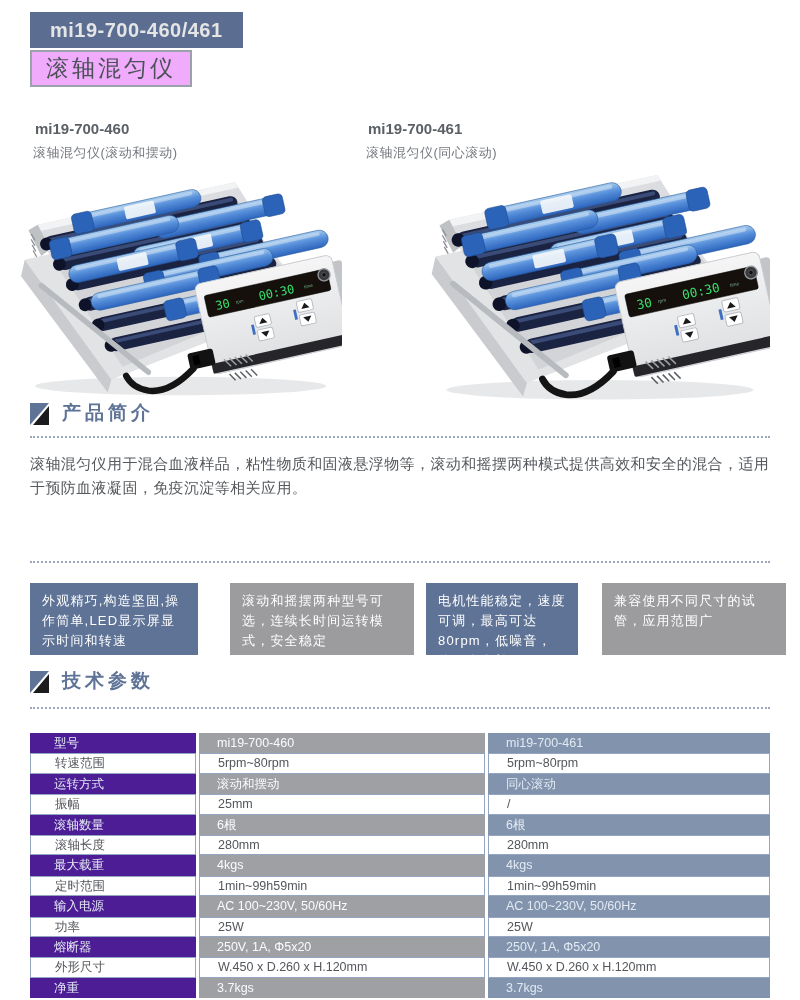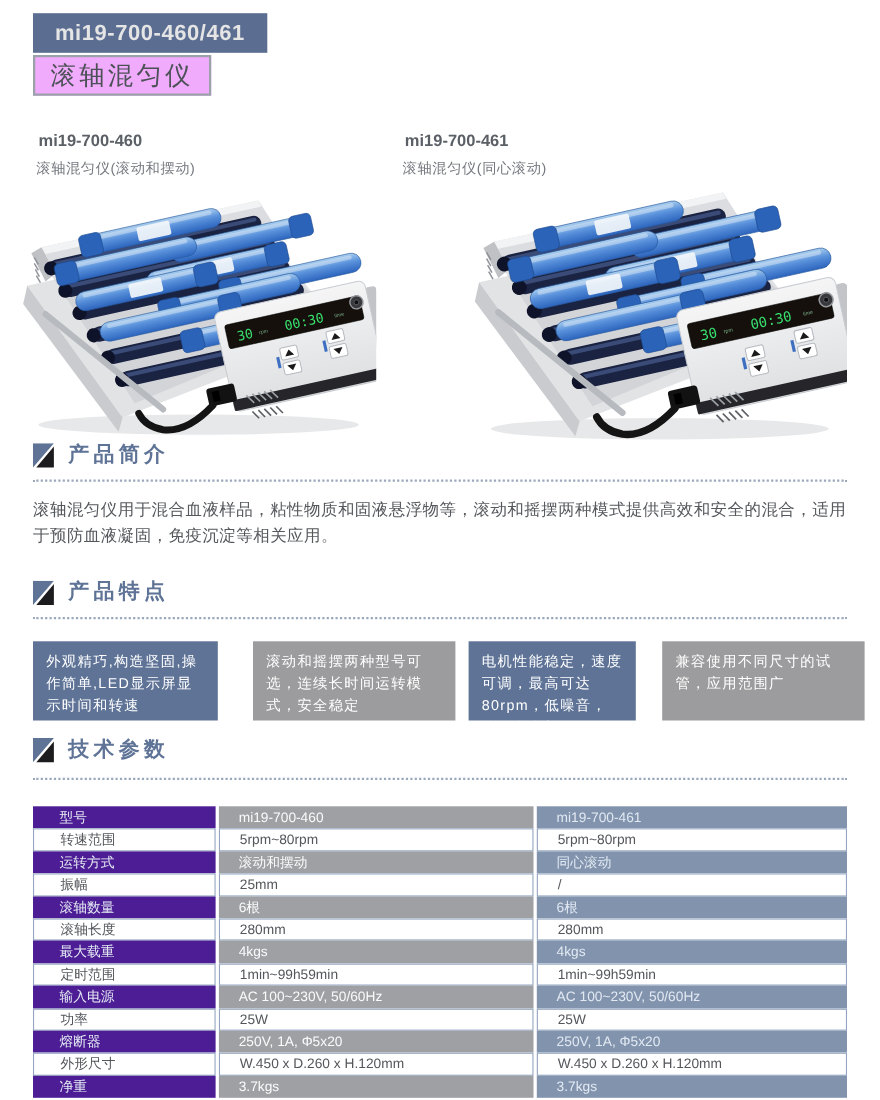--- a/index.html
+++ b/index.html
@@ -372,27 +372,20 @@
   <div class="sec" style="top:400px;">
     <svg width="20" height="23" viewBox="0 0 20 23">
       <polygon points="0,0 19,0 0,22" fill="#5e7396"></polygon>
       <polygon points="19,3 19,22 3,22" fill="#1c1c1e"></polygon>
     </svg>
     <span class="ttl">产品简介</span>
   </div>
   <div class="dotted" style="top:436px;"></div>
   <div class="intro-body">滚轴混匀仪用于混合血液样品，粘性物质和固液悬浮物等，滚动和摇摆两种模式提供高效和安全的混合，适用于预防血液凝固，免疫沉淀等相关应用。</div>
 
-  <div class="sec" style="top:525px;">
-    <svg width="20" height="23" viewBox="0 0 20 23">
-      <polygon points="0,0 19,0 0,22" fill="#5e7396"></polygon>
-      <polygon points="19,3 19,22 3,22" fill="#1c1c1e"></polygon>
-    </svg>
-    <span class="ttl">产品特点</span>
-  </div>
   <div class="dotted" style="top:561px;"></div>
   <div class="features" id="feature-boxes">
       <div class="feature-box fb-0 fb-blue">外观精巧,构造坚固,操作简单,LED显示屏显示时间和转速</div>
       <div class="feature-box fb-1 fb-gray">滚动和摇摆两种型号可选，连续长时间运转模式，安全稳定</div>
       <div class="feature-box fb-2 fb-blue">电机性能稳定，速度可调，最高可达80rpm，低噪音，使用寿命长</div>
       <div class="feature-box fb-3 fb-gray">兼容使用不同尺寸的试管，应用范围广</div>
     </div>
 
   <div class="sec" style="top:668px;">
     <svg width="20" height="23" viewBox="0 0 20 23">

